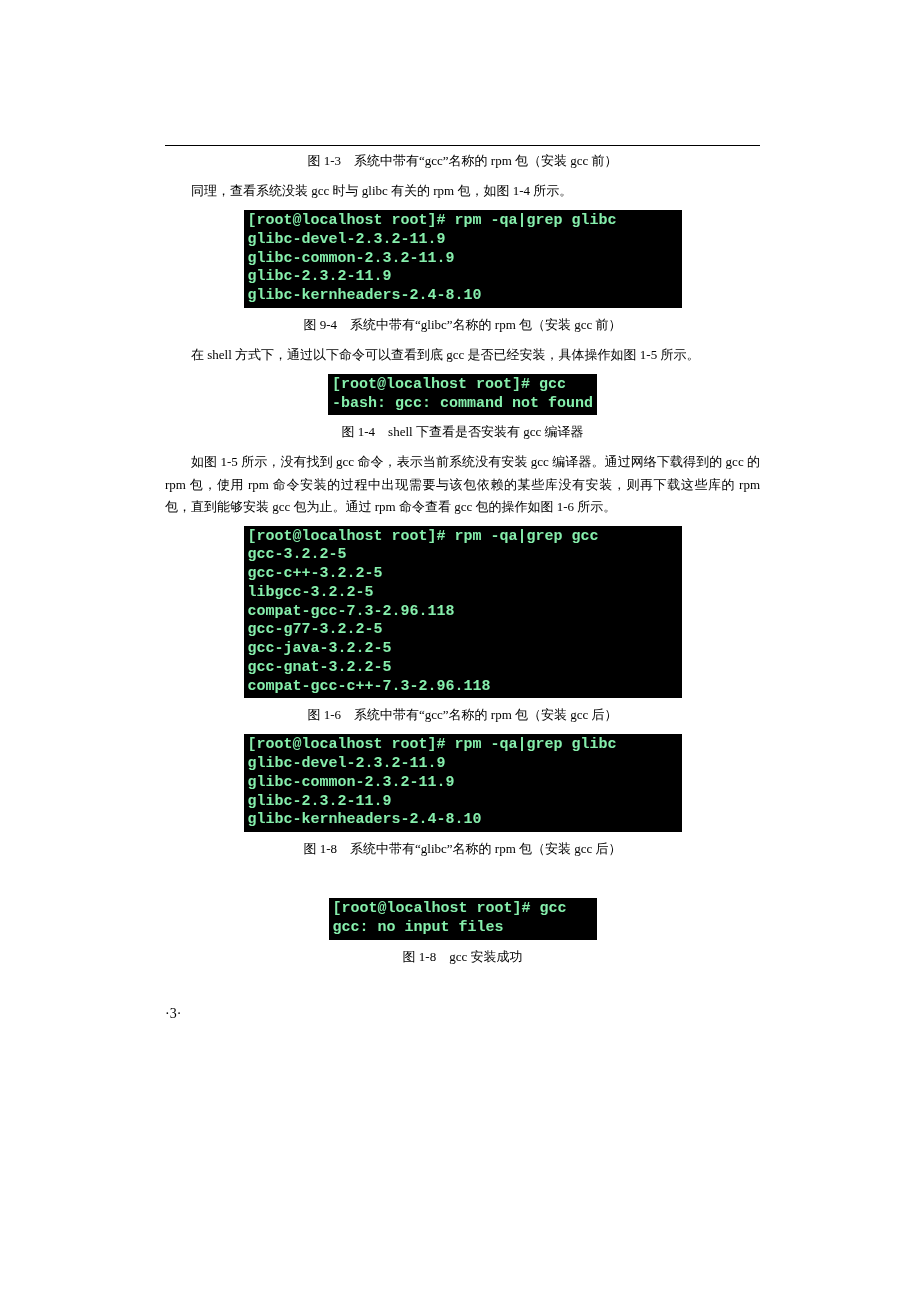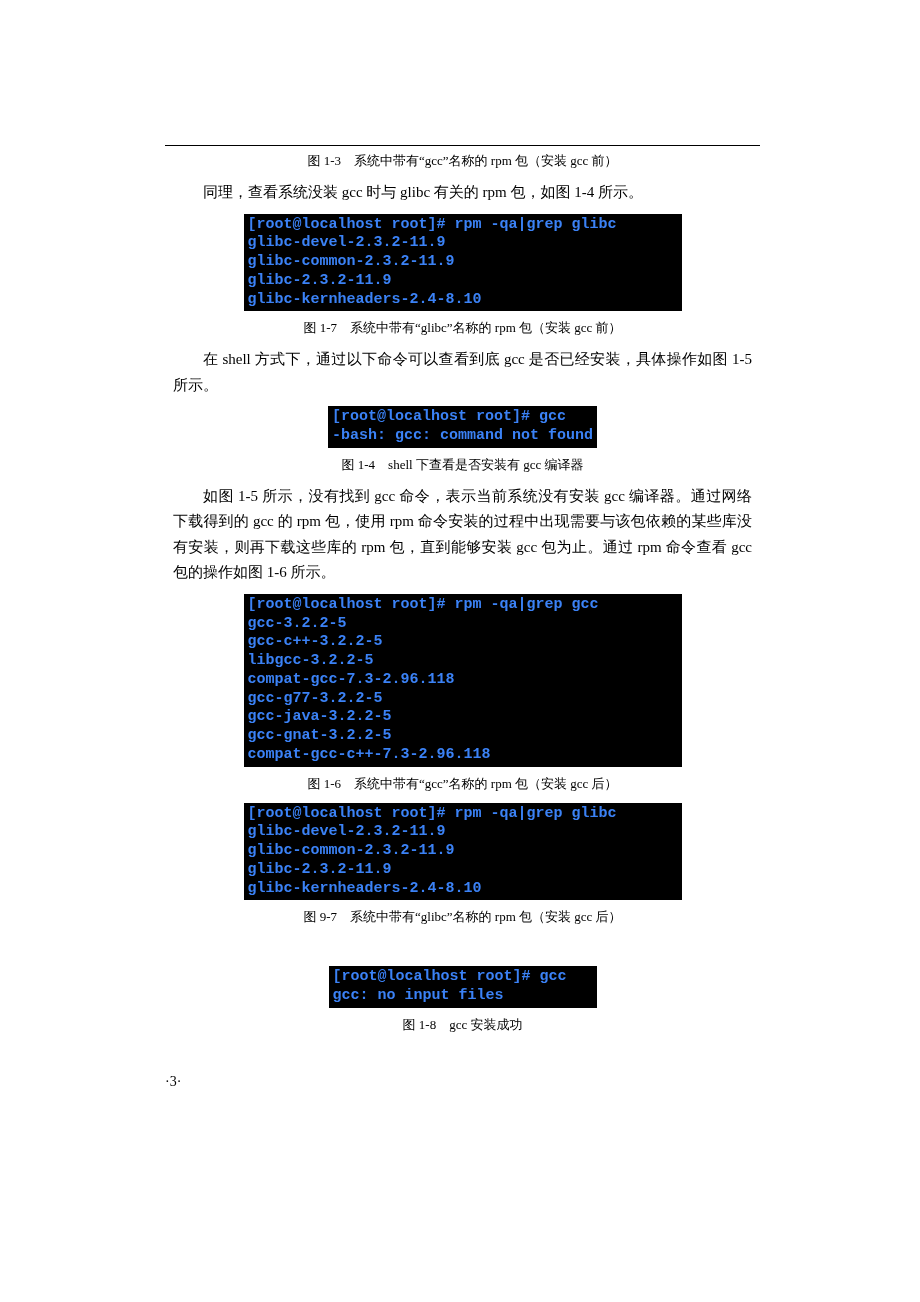--- a/index.html
+++ b/index.html
@@ -21,29 +21,29 @@
     border-top: 1.5px solid #000;
     margin: 0 0 4px 0;
   }
   .caption {
     text-align: center;
     font-size: 13px;
     margin: 6px 0 10px 0;
     font-family: "SimSun", serif;
   }
   .body-text {
-    font-size: 15px;
+    font-size: 13px;
     line-height: 1.7;
     text-align: justify;
-    margin: 4px 8px;
+    margin: 4px 0;
     text-indent: 2em;
   }
   .terminal {
     background: #000;
-    color: #3b82f6;
+    color: #86efac;
     font-family: "Courier New", monospace;
     font-size: 15px;
     font-weight: bold;
     line-height: 1.25;
     padding: 2px 4px;
     margin: 8px auto;
     width: fit-content;
     white-space: pre;
   }
   .terminal.wider {
@@ -68,21 +68,21 @@
   <div class="caption">图 1-3　系统中带有“gcc”名称的 rpm 包（安装 gcc 前）</div>
 
   <p class="body-text">同理，查看系统没装 gcc 时与 glibc 有关的 rpm 包，如图 1-4 所示。</p>
 
   <div class="terminal wider">[root@localhost root]# rpm -qa|grep glibc
 glibc-devel-2.3.2-11.9
 glibc-common-2.3.2-11.9
 glibc-2.3.2-11.9
 glibc-kernheaders-2.4-8.10</div>
 
-  <div class="caption">图 1-7　系统中带有“glibc”名称的 rpm 包（安装 gcc 前）</div>
+  <div class="caption">图 9-4　系统中带有“glibc”名称的 rpm 包（安装 gcc 前）</div>
 
   <p class="body-text">在 shell 方式下，通过以下命令可以查看到底 gcc 是否已经安装，具体操作如图 1-5 所示。</p>
 
   <div class="terminal">[root@localhost root]# gcc
 -bash: gcc: command not found</div>
 
   <div class="caption">图 1-4　shell 下查看是否安装有 gcc 编译器</div>
 
   <p class="body-text">如图 1-5 所示，没有找到 gcc 命令，表示当前系统没有安装 gcc 编译器。通过网络下载得到的 gcc 的 rpm 包，使用 rpm 命令安装的过程中出现需要与该包依赖的某些库没有安装，则再下载这些库的 rpm 包，直到能够安装 gcc 包为止。通过 rpm 命令查看 gcc 包的操作如图 1-6 所示。</p>
 
@@ -98,21 +98,21 @@
 
   <div class="caption">图 1-6　系统中带有“gcc”名称的 rpm 包（安装 gcc 后）</div>
 
 
   <div class="terminal wider">[root@localhost root]# rpm -qa|grep glibc
 glibc-devel-2.3.2-11.9
 glibc-common-2.3.2-11.9
 glibc-2.3.2-11.9
 glibc-kernheaders-2.4-8.10</div>
 
-  <div class="caption">图 9-7　系统中带有“glibc”名称的 rpm 包（安装 gcc 后）</div>
+  <div class="caption">图 1-8　系统中带有“glibc”名称的 rpm 包（安装 gcc 后）</div>
 
 
   <div style="height:22px"></div>
 
   <div class="terminal small">[root@localhost root]# gcc
 gcc: no input files</div>
 
   <div class="caption">图 1-8　gcc 安装成功</div>
 
   <div class="page-num">·3·</div>

